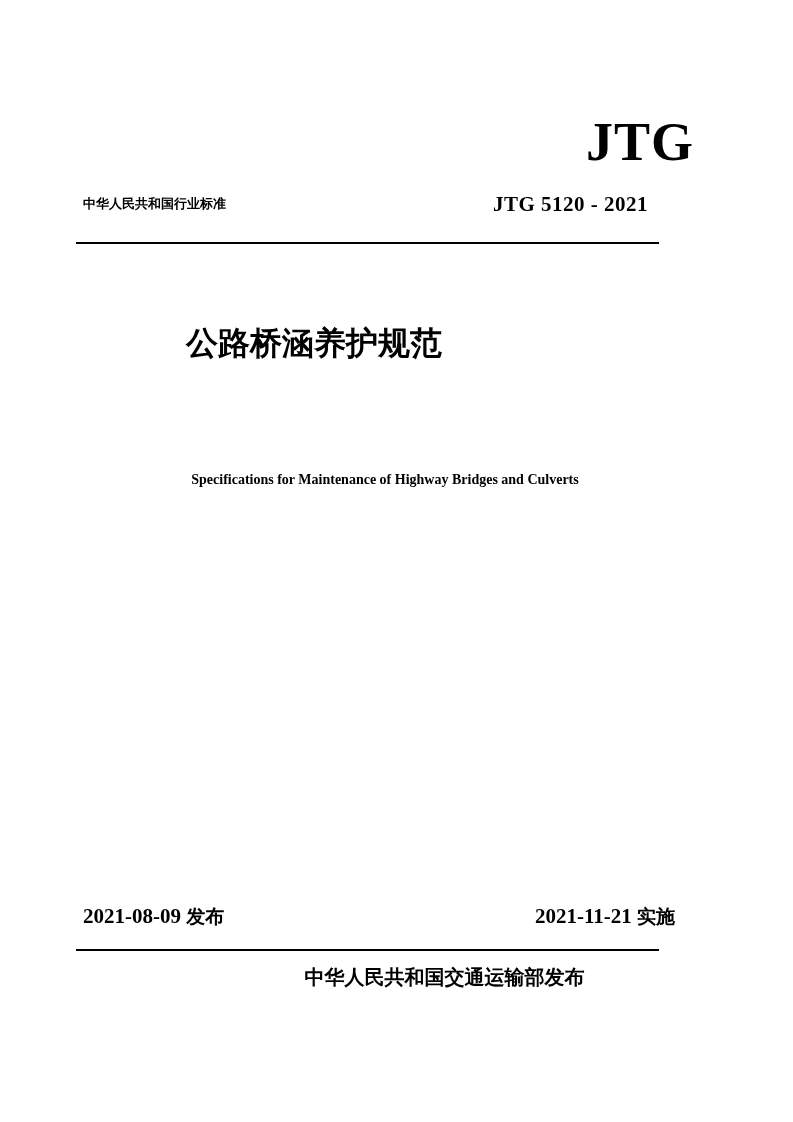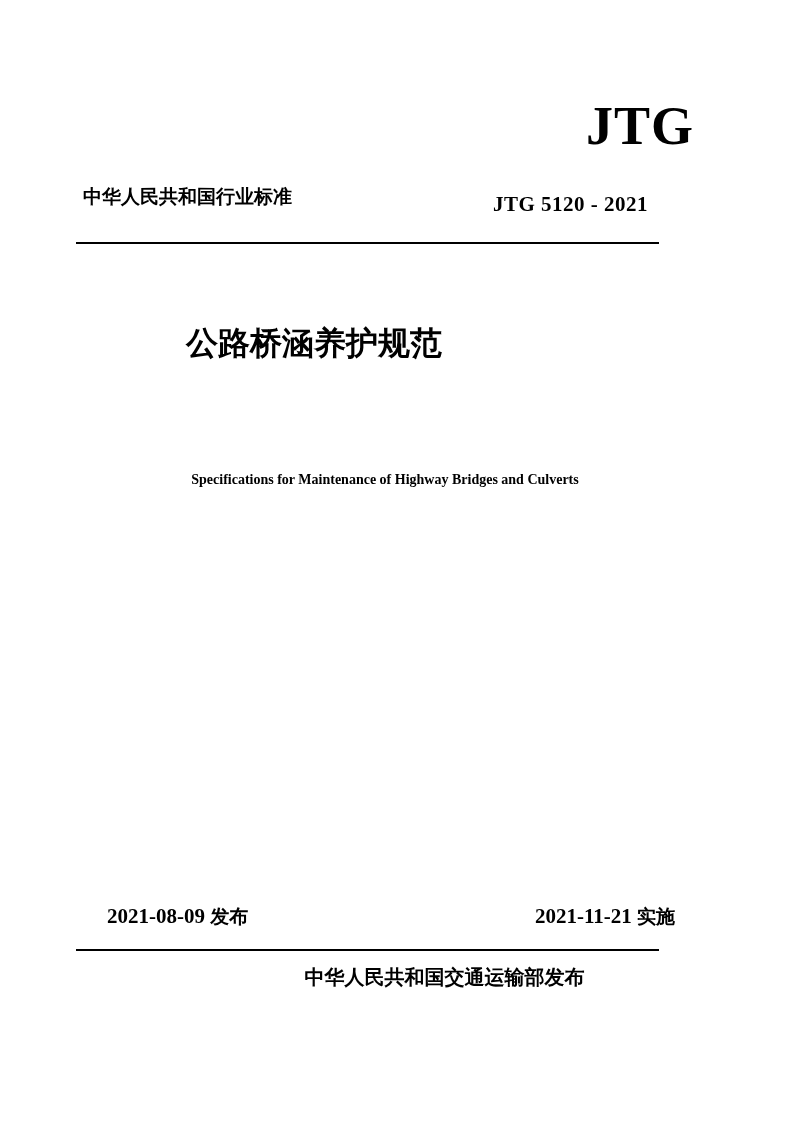--- a/index.html
+++ b/index.html
@@ -2,42 +2,42 @@
 <html><head>
   <meta charset="utf-8">
   <style>
     html, body { margin: 0; padding: 0; background: #ffffff; }
     body {
       width: 793px; height: 1122px; position: relative; overflow: hidden;
       font-family: "DejaVu Serif", serif; color: #000;
     }
     .abs { position: absolute; }
     .logo {
-      left: 586px; top: 96px; font-family: "Liberation Serif", serif;
+      left: 586px; top: 112px; font-family: "Liberation Serif", serif;
       font-weight: bold; font-size: 54px; letter-spacing: 1px; line-height: 60px;
     }
     .cn-bold { font-family: "DejaVu Sans", sans-serif; font-weight: bold; }
-    .std-cat { left: 83px; top: 183px; font-size: 19px; line-height: 26px; }
+    .std-cat { left: 83px; top: 192px; font-size: 13px; line-height: 26px; font-family: Liberation Mono, monospace; }
     .std-code {
       right: 145px; top: 191px; font-family: "Liberation Serif", serif;
       font-weight: bold; font-size: 21px; line-height: 26px; letter-spacing: 0.5px; margin-left: 29px;
     }
     .rule { left: 76px; width: 583px; height: 2px; background: #000; }
     .title-cn {
       left: 0; width: 628px; top: 322px; text-align: center;
       font-size: 32px; line-height: 42px;
     }
     .title-en {
       left: 90px; width: 590px; top: 467px; text-align: center;
       font-family: "Liberation Serif", serif; font-weight: bold;
       font-size: 14px; line-height: 25px;
     }
     .date {
       top: 903px; font-family: "Liberation Serif", serif; font-weight: bold;
-      font-size: 21px; line-height: 26px; margin-left: 24px;
+      font-size: 21px; line-height: 26px;
     }
     .date .cn { font-family: "DejaVu Sans", sans-serif; font-weight: bold; font-size: 19px; }
     .date-left { left: 83px; }
     .date-right { right: 118px; }
     .publisher {
       left: 0; width: 793px; top: 963px; text-align: center;
       font-size: 20px; line-height: 28px; margin-left: 48px;
     }
   </style>
 </head>

